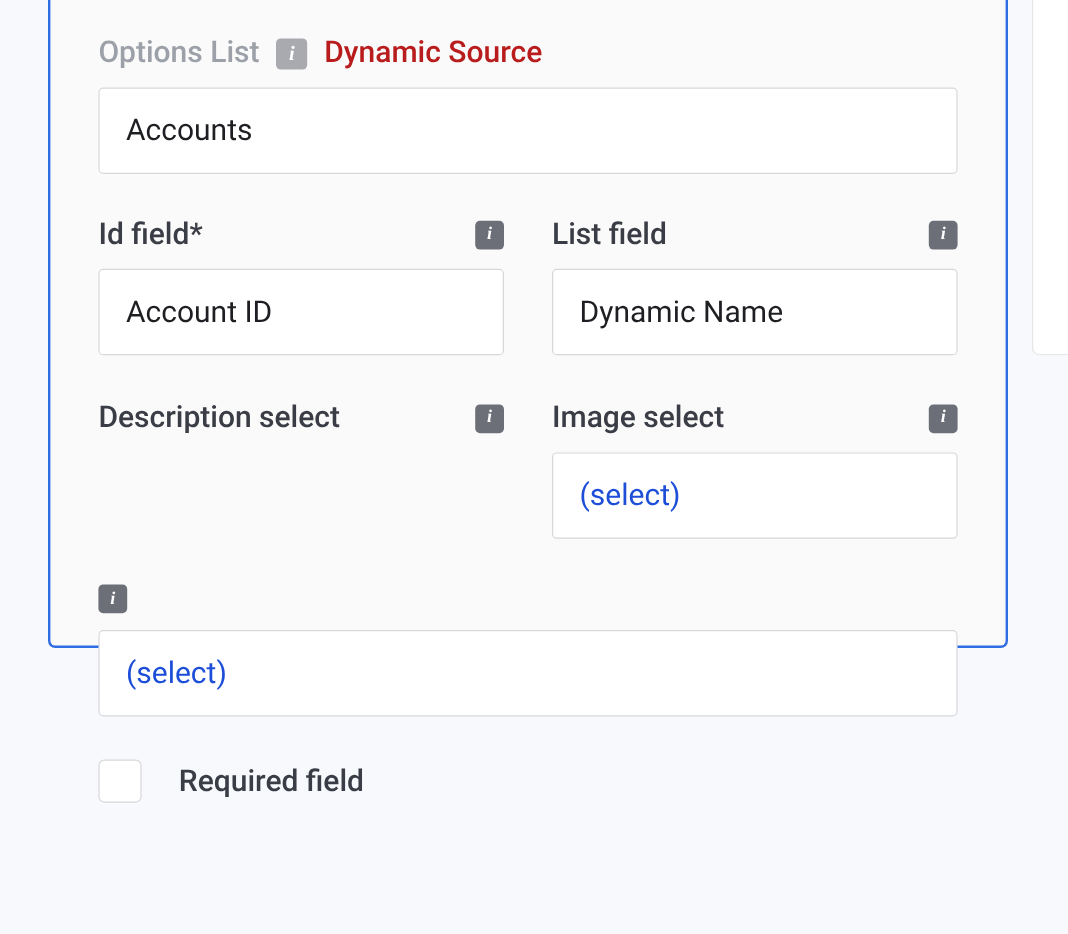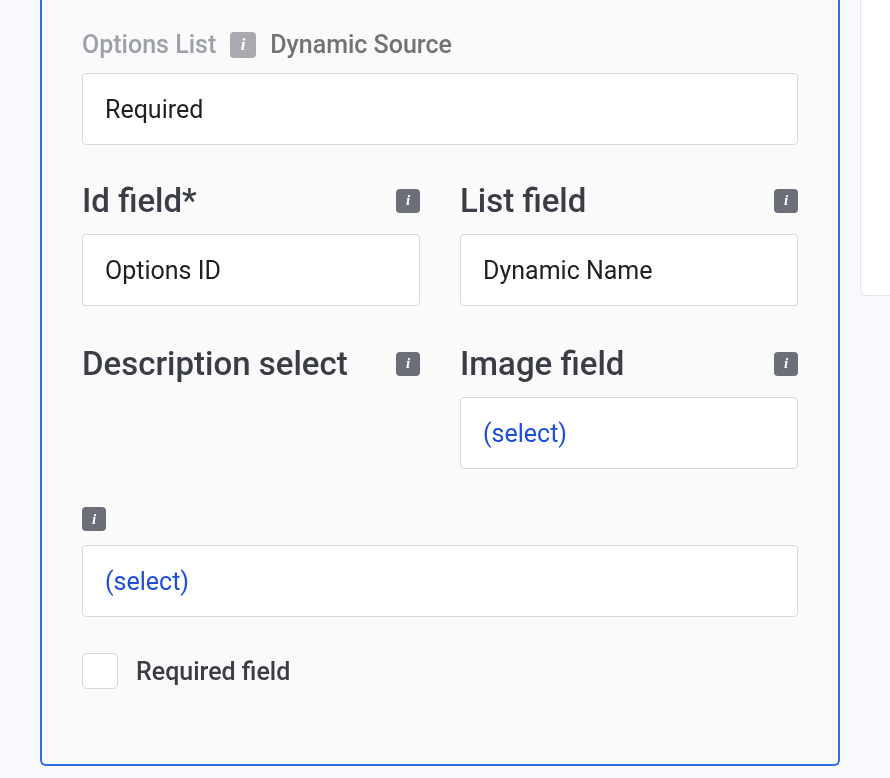--- a/index.html
+++ b/index.html
@@ -8,21 +8,21 @@
       background: #f7f9fc;
       width: 890px;
       height: 778px;
       position: relative;
     }
     .panel {
       position: absolute;
       left: 40px;
       top: 0;
       width: 800px;
-      height: 766px;
+      height: 540px;
       background: #fafafa;
       border: 2px solid #2f6de3;
       border-top: none;
       border-radius: 0 0 6px 6px;
       padding: 30px 40px 30px 40px;
     }
     .side-panel {
       position: absolute;
       right: 0;
       top: 0;
@@ -39,21 +39,21 @@
       align-items: center;
       gap: 14px;
       margin-bottom: 14px;
     }
     .header-muted {
       color: #9ca0a8;
       font-size: 25px;
       font-weight: 500;
     }
     .header-active {
-      color: #737373;
+      color: #b91c1c;
       font-size: 25px;
       font-weight: 500;
     }
     .info-icon {
       display: inline-flex;
       align-items: center;
       justify-content: center;
       width: 26px;
       height: 26px;
       background: #a8aab0;
@@ -83,21 +83,21 @@
       flex: 1;
     }
     .label-row {
       display: flex;
       align-items: center;
       justify-content: space-between;
       margin-bottom: 14px;
     }
     .label-text {
       color: #3a3d45;
-      font-size: 33px;
+      font-size: 25px;
       font-weight: 500;
     }
     .select-box {
       width: 100%;
       height: 72px;
       background: #ffffff;
       border: 1px solid #d8d8dc;
       border-radius: 4px;
       padding: 0 22px;
       font-size: 25px;
@@ -105,21 +105,21 @@
       display: flex;
       align-items: center;
       cursor: pointer;
     }
     .select-box.placeholder {
       color: #1d4ed8;
     }
     .checkbox-row {
       display: flex;
       align-items: center;
-      gap: 18px;
+      gap: 31px;
       margin-top: 28px;
     }
     .checkbox {
       width: 36px;
       height: 36px;
       background: #ffffff;
       border: 1px solid #d8d8dc;
       border-radius: 5px;
       cursor: pointer;
     }
@@ -134,50 +134,50 @@
 
 <div class="panel">
 
   <div class="header-row">
     <span class="header-muted">Options List</span>
     <span class="info-icon">i</span>
     <span class="header-active">Dynamic Source</span>
   </div>
 
   <div class="field-full">
-    <div class="select-box">Required</div>
+    <div class="select-box">Accounts</div>
   </div>
 
   <div class="field-row">
     <div class="field">
       <div class="label-row">
         <span class="label-text">Id field*</span>
         <span class="info-icon small">i</span>
       </div>
-      <div class="select-box">Options ID</div>
+      <div class="select-box">Account ID</div>
     </div>
     <div class="field">
       <div class="label-row">
         <span class="label-text">List field</span>
         <span class="info-icon small">i</span>
       </div>
       <div class="select-box">Dynamic Name</div>
     </div>
   </div>
 
   <div class="field-row">
     <div class="field">
       <div class="label-row">
         <span class="label-text">Description select</span>
         <span class="info-icon small">i</span>
       </div>
     </div>
     <div class="field">
       <div class="label-row">
-        <span class="label-text">Image field</span>
+        <span class="label-text">Image select</span>
         <span class="info-icon small">i</span>
       </div>
       <div class="select-box placeholder">(select)</div>
     </div>
   </div>
 
   <div class="field-full">
     <div class="label-row">
       <span class="info-icon small">i</span>
     </div>

